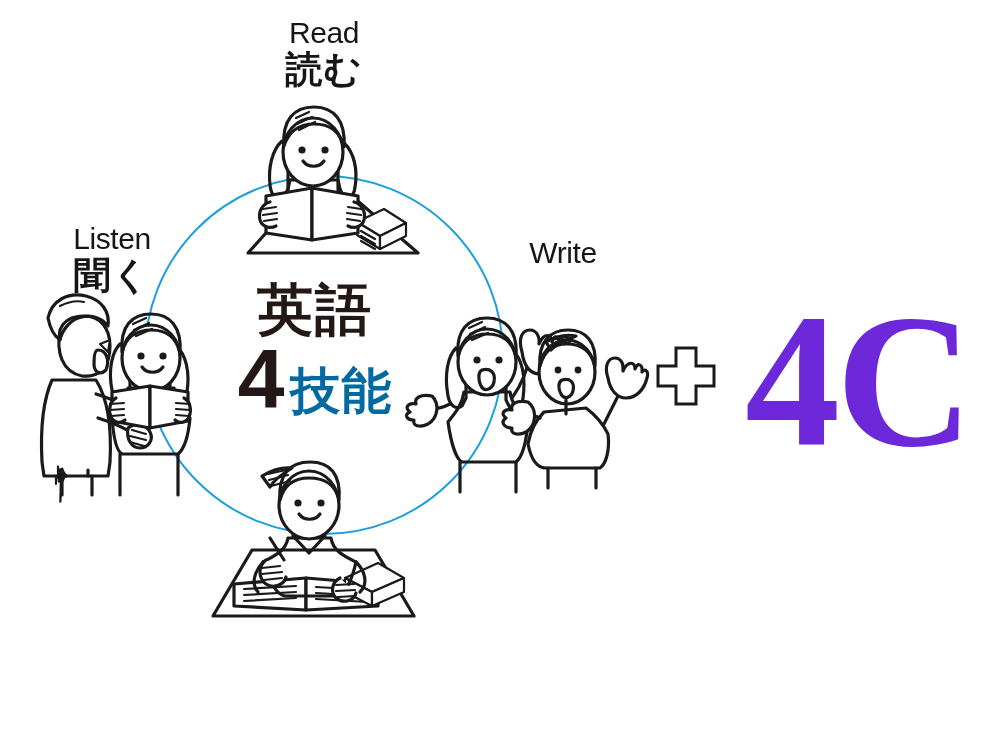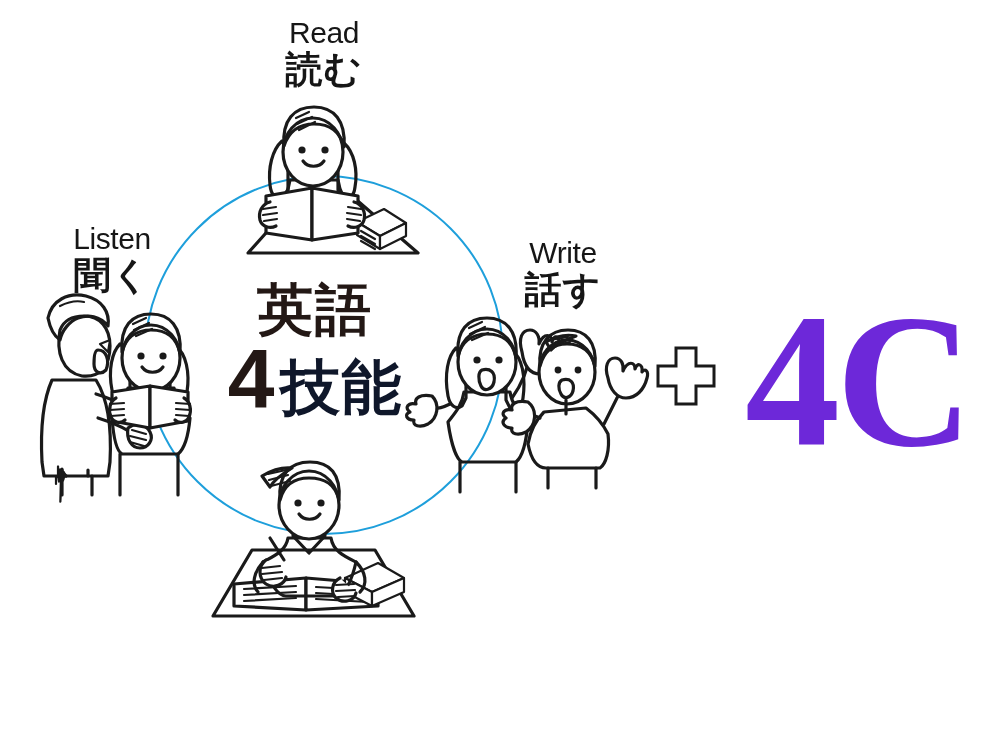--- a/index.html
+++ b/index.html
@@ -80,25 +80,25 @@
   #center-word .numeral {
     font-family: "Liberation Sans", "DejaVu Sans", sans-serif;
     font-size: 84px;
     font-weight: 700;
     line-height: 0.9;
     letter-spacing: -2px;
     color: #231815;
   }
   #center-word .kanji {
     font-family: "DejaVu Sans", "Liberation Sans", sans-serif;
-    font-size: 60px;
+    font-size: 50px;
     font-weight: 700;
     letter-spacing: 1px;
     line-height: 1.0;
-    color: #0f172a;
+    color: #0369a1;
   }
 
   
   #plus-sign {
     position: absolute;
     left: 655px;
     top: 345px;
     width: 62px;
     height: 62px;
   }
@@ -316,21 +316,20 @@
     <span class="ja">読む</span>
   </div>
 
   <div class="skill-label" id="label-listen">
     <span class="en">Listen</span>
     <span class="ja">聞く</span>
   </div>
 
   <div class="skill-label" id="label-speak">
     <span class="en">Write</span>
-    <span class="ja">話す</span>
   </div>
 
 
   <div id="center-word">
     <span class="line1">英語</span>
     <span class="line2">
       <span class="numeral">4</span>
       <span class="kanji">技能</span>
     </span>
   </div>

